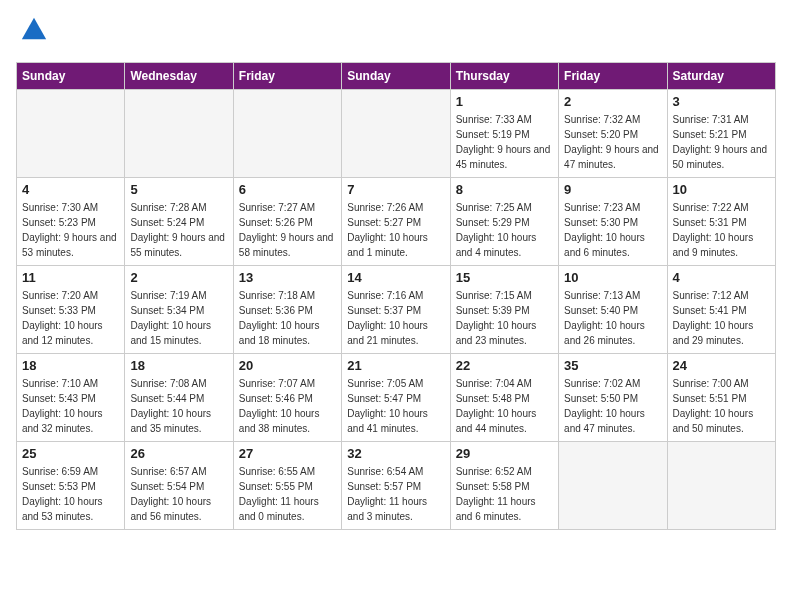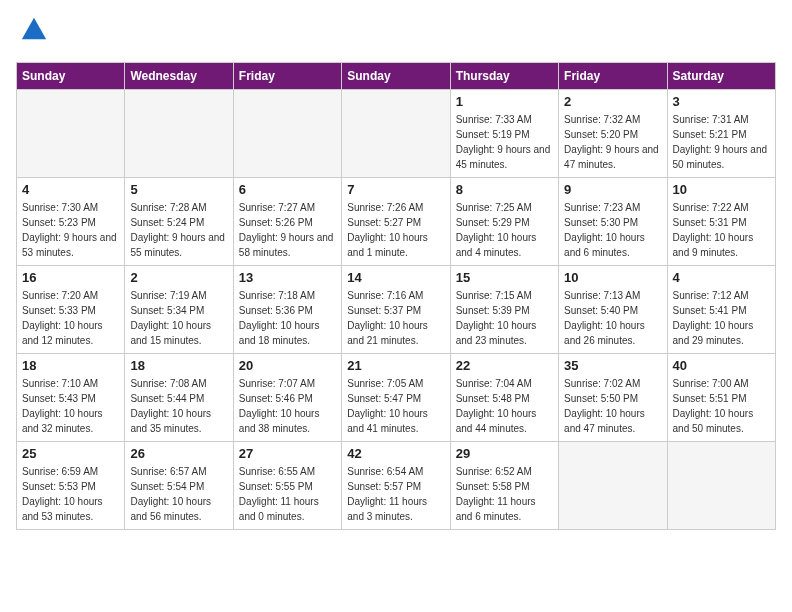--- a/index.html
+++ b/index.html
@@ -159,21 +159,21 @@
           <div class="day-num">9</div>
           <div class="day-info">Sunrise: 7:23 AM<br>Sunset: 5:30 PM<br>Daylight: 10 hours and 6 minutes.</div>
         </td>
         <td>
           <div class="day-num">10</div>
           <div class="day-info">Sunrise: 7:22 AM<br>Sunset: 5:31 PM<br>Daylight: 10 hours and 9 minutes.</div>
         </td>
       </tr>
       <tr>
         <td>
-          <div class="day-num">16</div>
+          <div class="day-num">11</div>
           <div class="day-info">Sunrise: 7:20 AM<br>Sunset: 5:33 PM<br>Daylight: 10 hours and 12 minutes.</div>
         </td>
         <td>
           <div class="day-num">2</div>
           <div class="day-info">Sunrise: 7:19 AM<br>Sunset: 5:34 PM<br>Daylight: 10 hours and 15 minutes.</div>
         </td>
         <td>
           <div class="day-num">13</div>
           <div class="day-info">Sunrise: 7:18 AM<br>Sunset: 5:36 PM<br>Daylight: 10 hours and 18 minutes.</div>
         </td>
@@ -213,39 +213,39 @@
         </td>
         <td>
           <div class="day-num">22</div>
           <div class="day-info">Sunrise: 7:04 AM<br>Sunset: 5:48 PM<br>Daylight: 10 hours and 44 minutes.</div>
         </td>
         <td>
           <div class="day-num">35</div>
           <div class="day-info">Sunrise: 7:02 AM<br>Sunset: 5:50 PM<br>Daylight: 10 hours and 47 minutes.</div>
         </td>
         <td>
-          <div class="day-num">40</div>
+          <div class="day-num">24</div>
           <div class="day-info">Sunrise: 7:00 AM<br>Sunset: 5:51 PM<br>Daylight: 10 hours and 50 minutes.</div>
         </td>
       </tr>
       <tr>
         <td>
           <div class="day-num">25</div>
           <div class="day-info">Sunrise: 6:59 AM<br>Sunset: 5:53 PM<br>Daylight: 10 hours and 53 minutes.</div>
         </td>
         <td>
           <div class="day-num">26</div>
           <div class="day-info">Sunrise: 6:57 AM<br>Sunset: 5:54 PM<br>Daylight: 10 hours and 56 minutes.</div>
         </td>
         <td>
           <div class="day-num">27</div>
           <div class="day-info">Sunrise: 6:55 AM<br>Sunset: 5:55 PM<br>Daylight: 11 hours and 0 minutes.</div>
         </td>
         <td>
-          <div class="day-num">42</div>
+          <div class="day-num">32</div>
           <div class="day-info">Sunrise: 6:54 AM<br>Sunset: 5:57 PM<br>Daylight: 11 hours and 3 minutes.</div>
         </td>
         <td>
           <div class="day-num">29</div>
           <div class="day-info">Sunrise: 6:52 AM<br>Sunset: 5:58 PM<br>Daylight: 11 hours and 6 minutes.</div>
         </td>
         <td class="empty"></td>
         <td class="empty"></td>
       </tr>
     </tbody>

